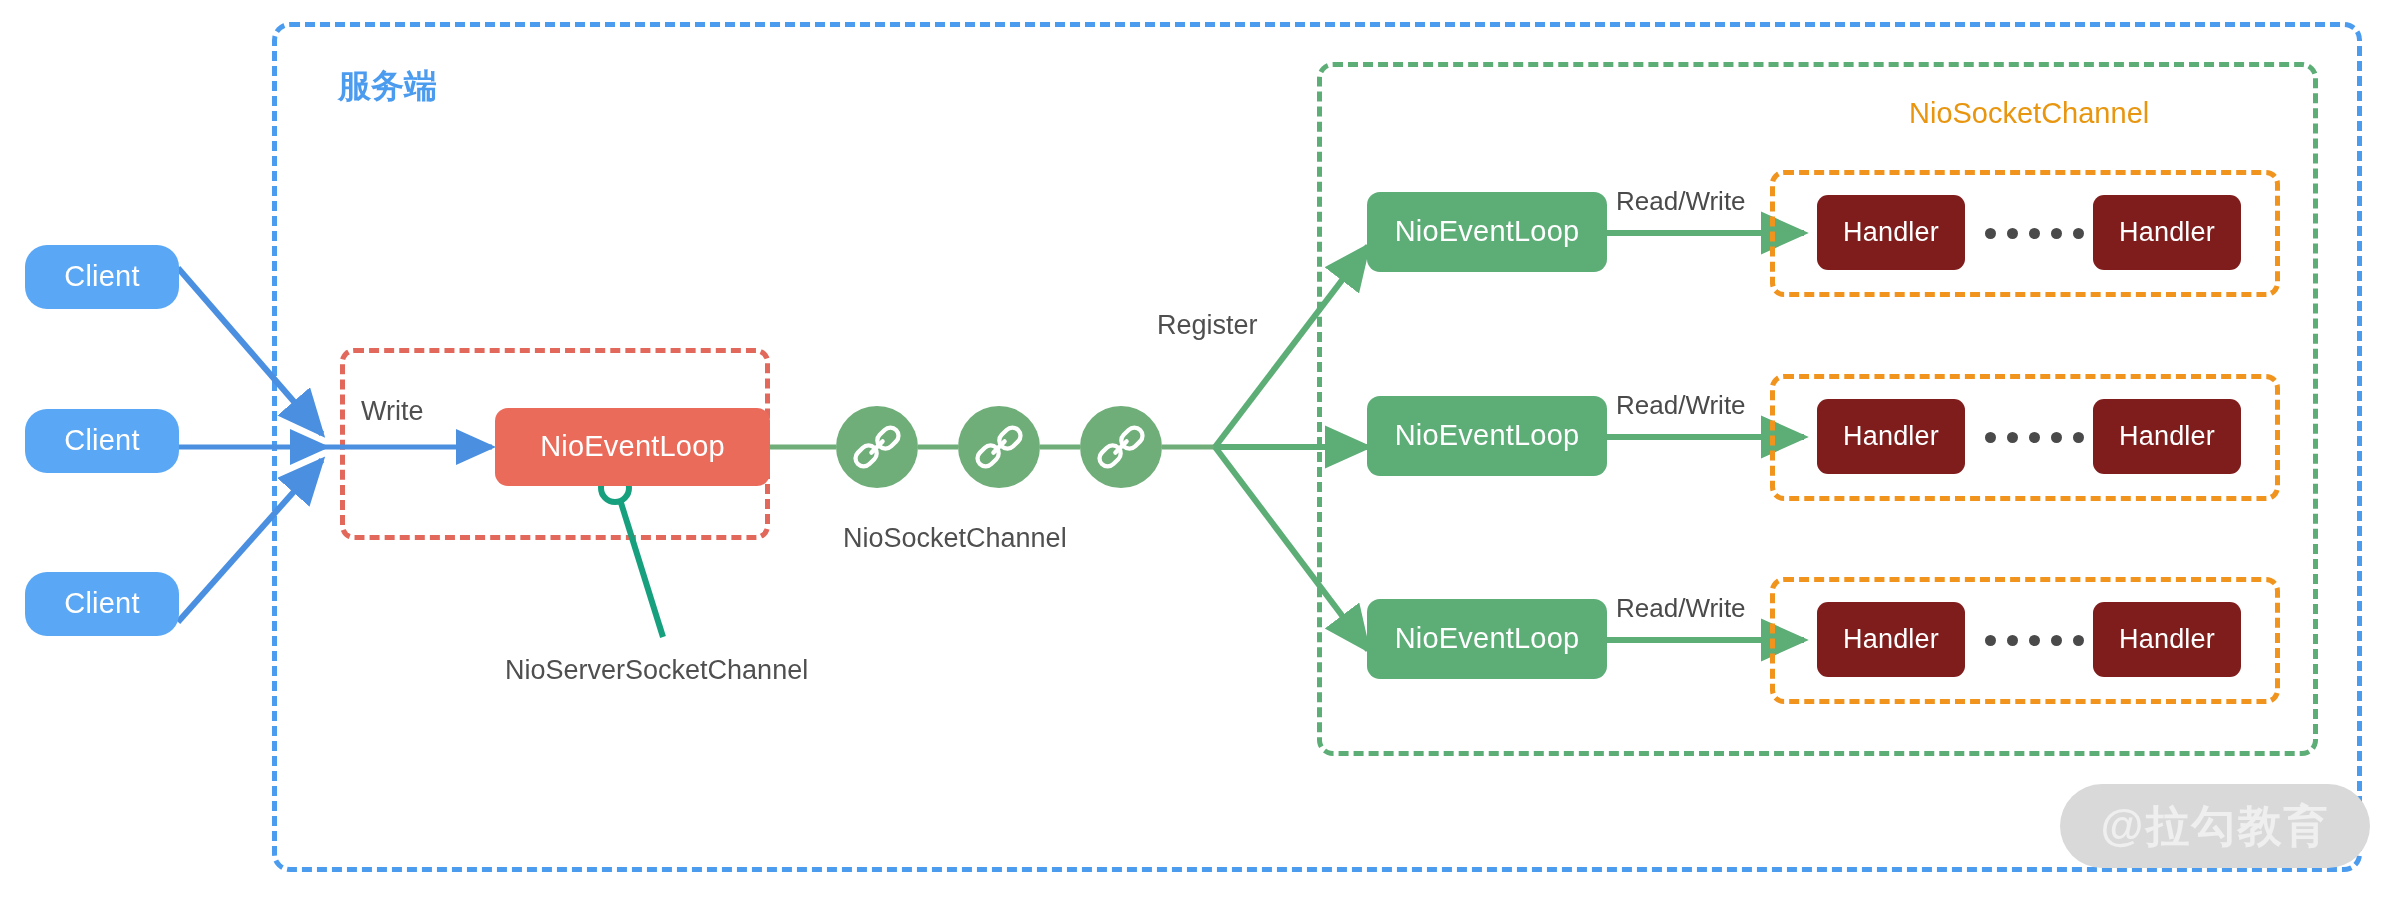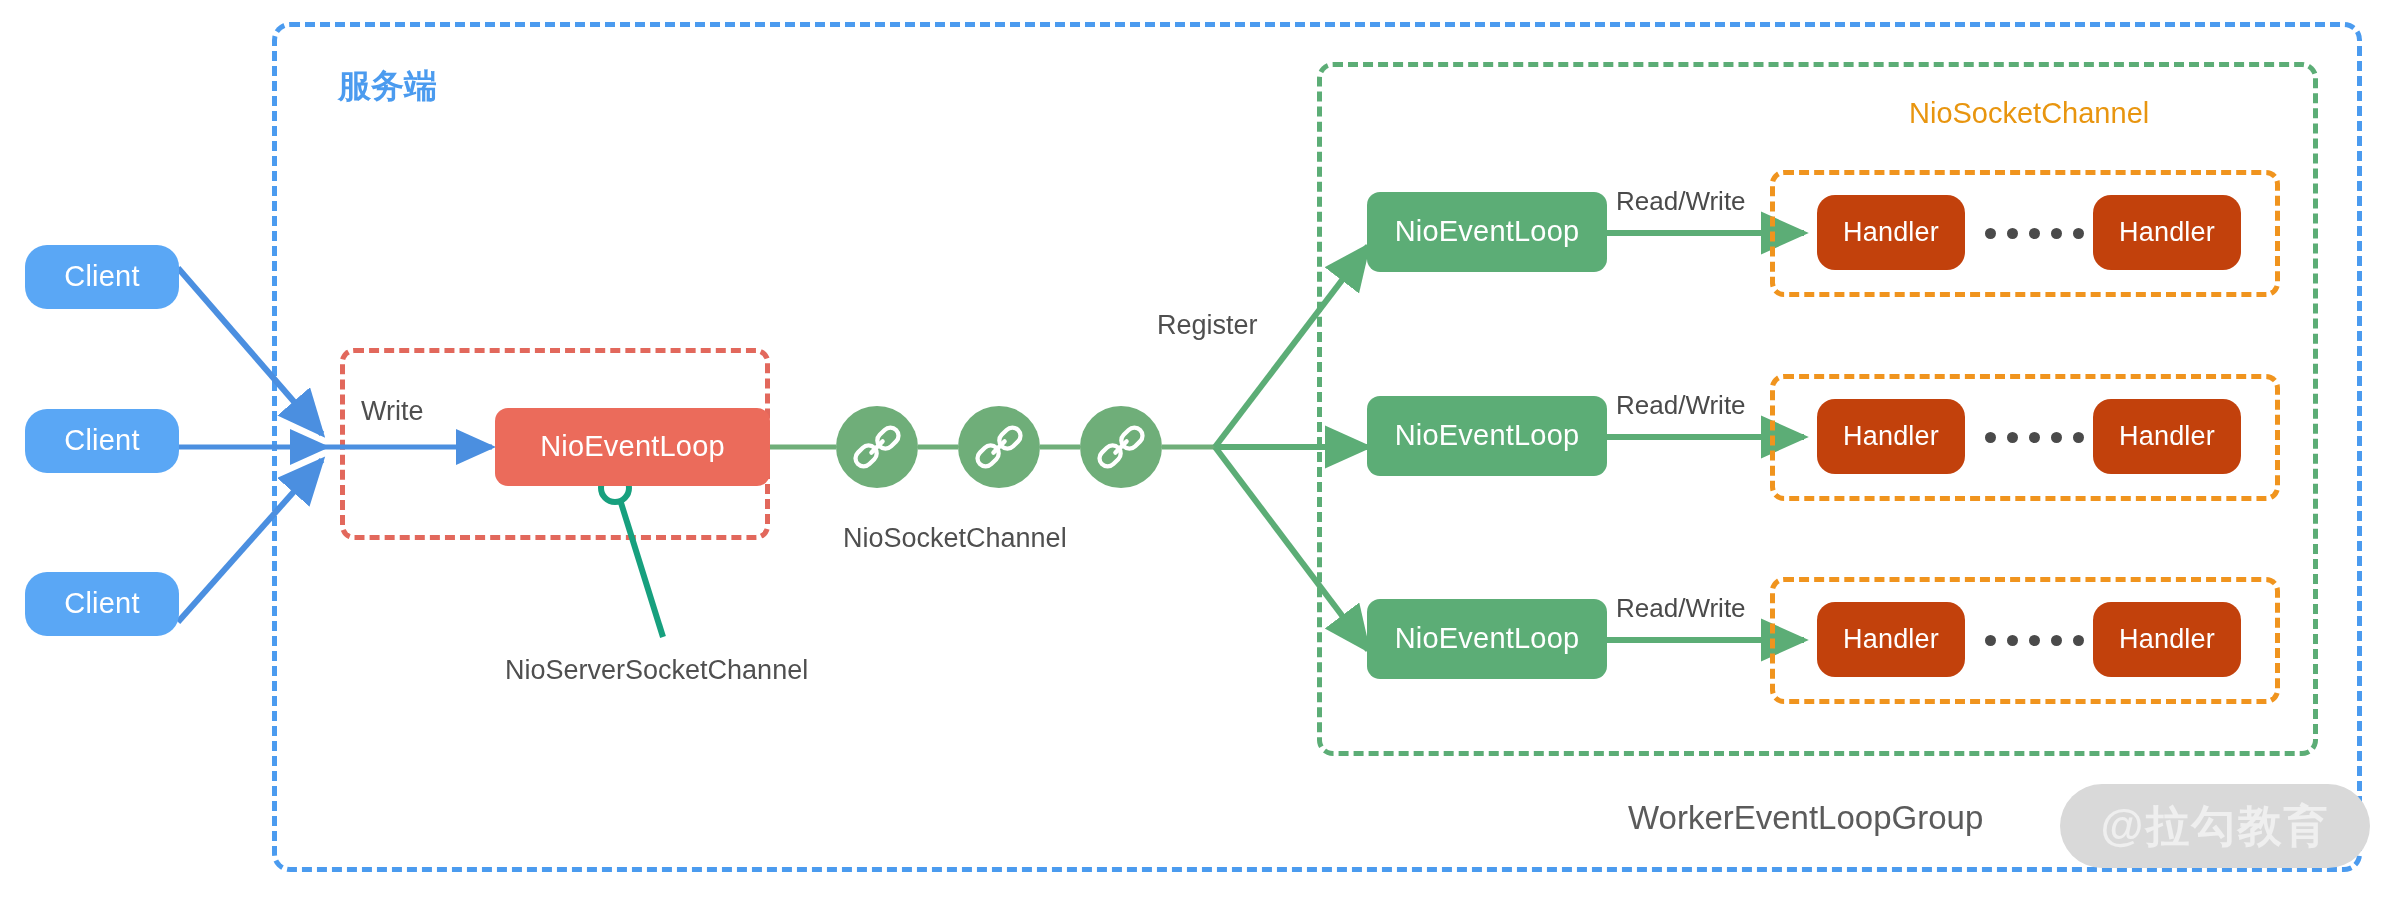--- a/index.html
+++ b/index.html
@@ -9,21 +9,21 @@
 
   
   .node{
     position:absolute;display:flex;align-items:center;justify-content:center;
     color:#fff;border-radius:12px;text-align:right;line-height:1.1;
     font-size:27px;letter-spacing:.2px;
   }
   .client-node{background:#5AA7F5;border-radius:22px;font-size:29px;}
   .boss-loop{background:#EB6B5B;border-radius:13px;font-size:29px;}
   .worker-loop{background:#5CAD76;border-radius:13px;font-size:29px;}
-  .handler-node{background:#c2410c;border-radius:18px;font-size:27px;}
+  .handler-node{background:#7f1d1d;border-radius:11px;font-size:27px;}
 
   
   .frame{position:absolute;box-sizing:border-box;border-radius:14px;}
   .frame-server{border:5px dashed #4B9BEF;border-radius:18px;}
   .frame-accept{border:5px dashed #E2685C;border-radius:14px;}
   .frame-worker{border:5px dashed #5CAD76;border-radius:16px;}
   .frame-pipeline{border:5px dashed #F0941E;border-radius:14px;}
 
   
   .lbl{position:absolute;white-space:nowrap;color:#585858;font-size:30px;}
@@ -97,21 +97,20 @@
     <line x1="1607" y1="640" x2="1804" y2="640" stroke="#5CAD76" stroke-width="6" marker-end="url(#arrowGreen)"></line>
   </svg>
 
   <div class="frame frame-pipeline" style="left:1770px;top:170px;width:510px;height:127px;"></div>
   <div class="frame frame-pipeline" style="left:1770px;top:374px;width:510px;height:127px;"></div>
   <div class="frame frame-pipeline" style="left:1770px;top:577px;width:510px;height:127px;"></div>
 
   <div class="lbl lbl-server-title" style="left:338px;top:64px;font-family:Liberation Mono, monospace;">服务端</div>
 
 
-  <div class="lbl lbl-group" style="left:1628px;top:799px;">WorkerEventLoopGroup</div>
 
   <div class="lbl lbl-small" style="left:361px;top:396px;">Write</div>
 
   <div class="lbl lbl-small" style="left:1157px;top:310px;">Register</div>
 
   <div class="lbl lbl-small" style="left:505px;top:655px;">NioServerSocketChannel</div>
 
   <div class="lbl lbl-small" style="left:843px;top:523px;text-align:right;">NioSocketChannel</div>
 
   <div class="lbl lbl-pipeline" style="left:1909px;top:97px;">NioSocketChannel</div>

